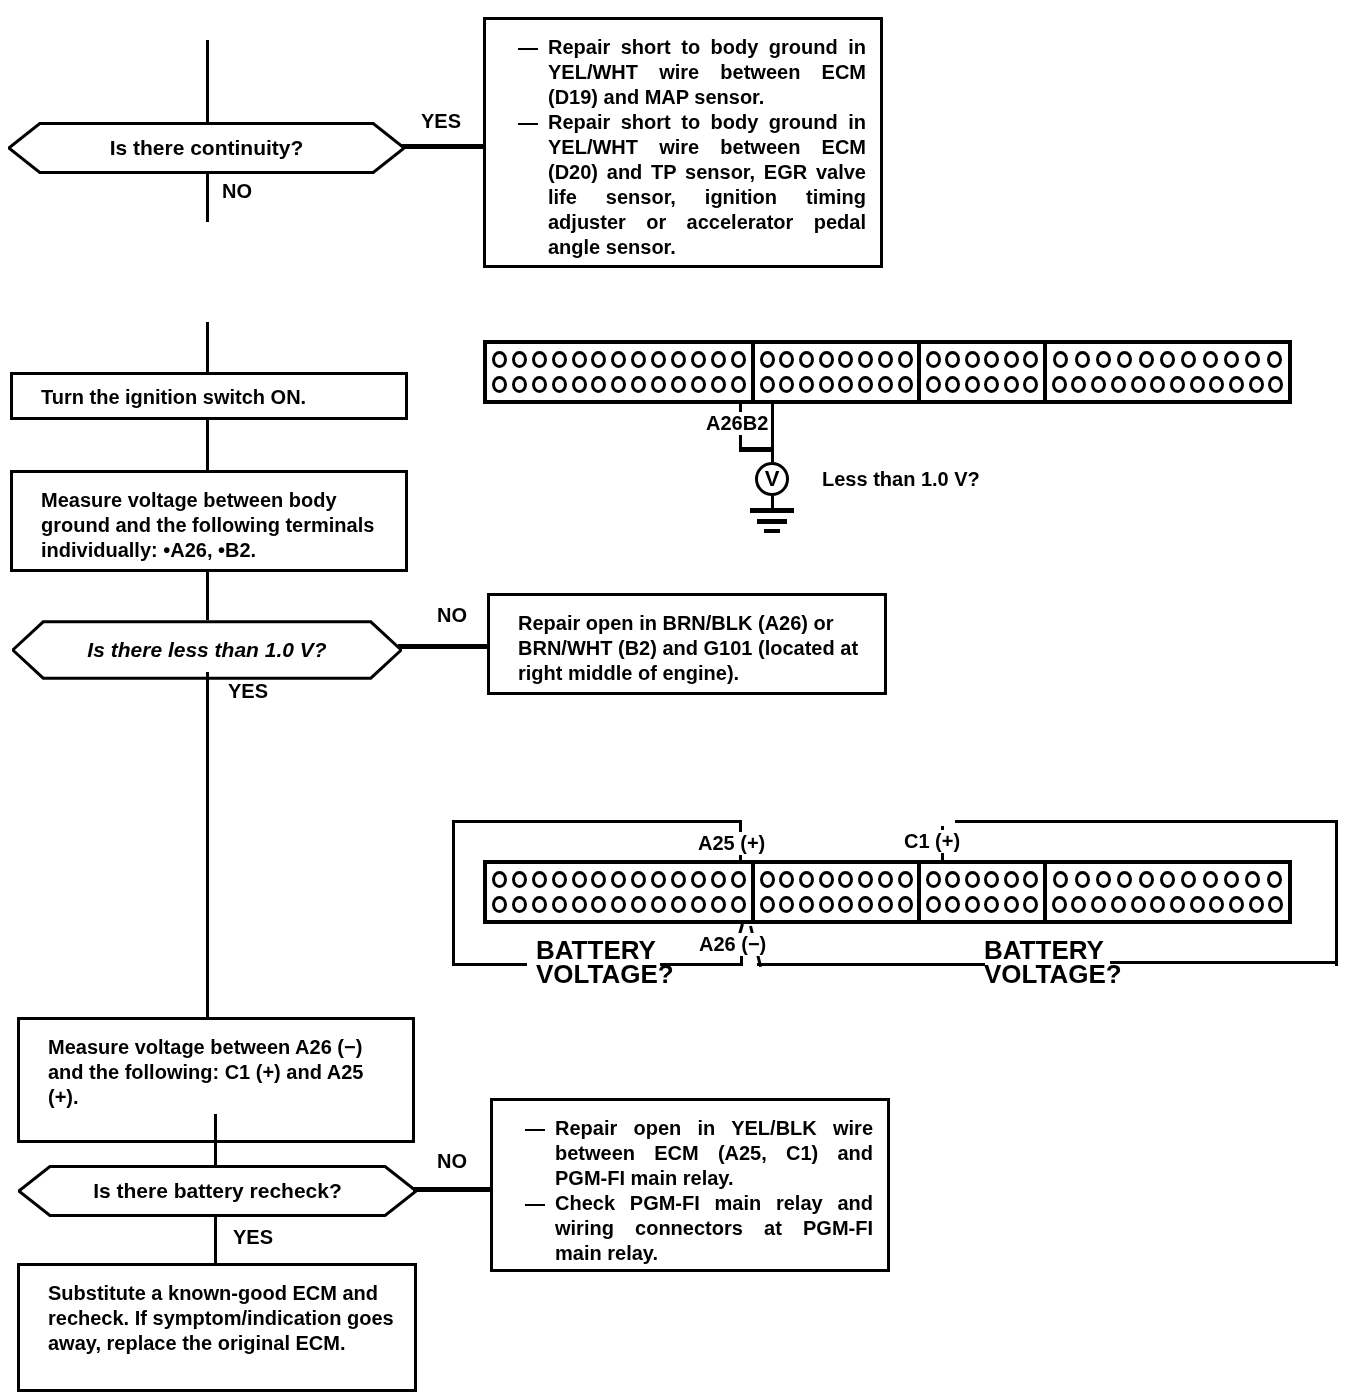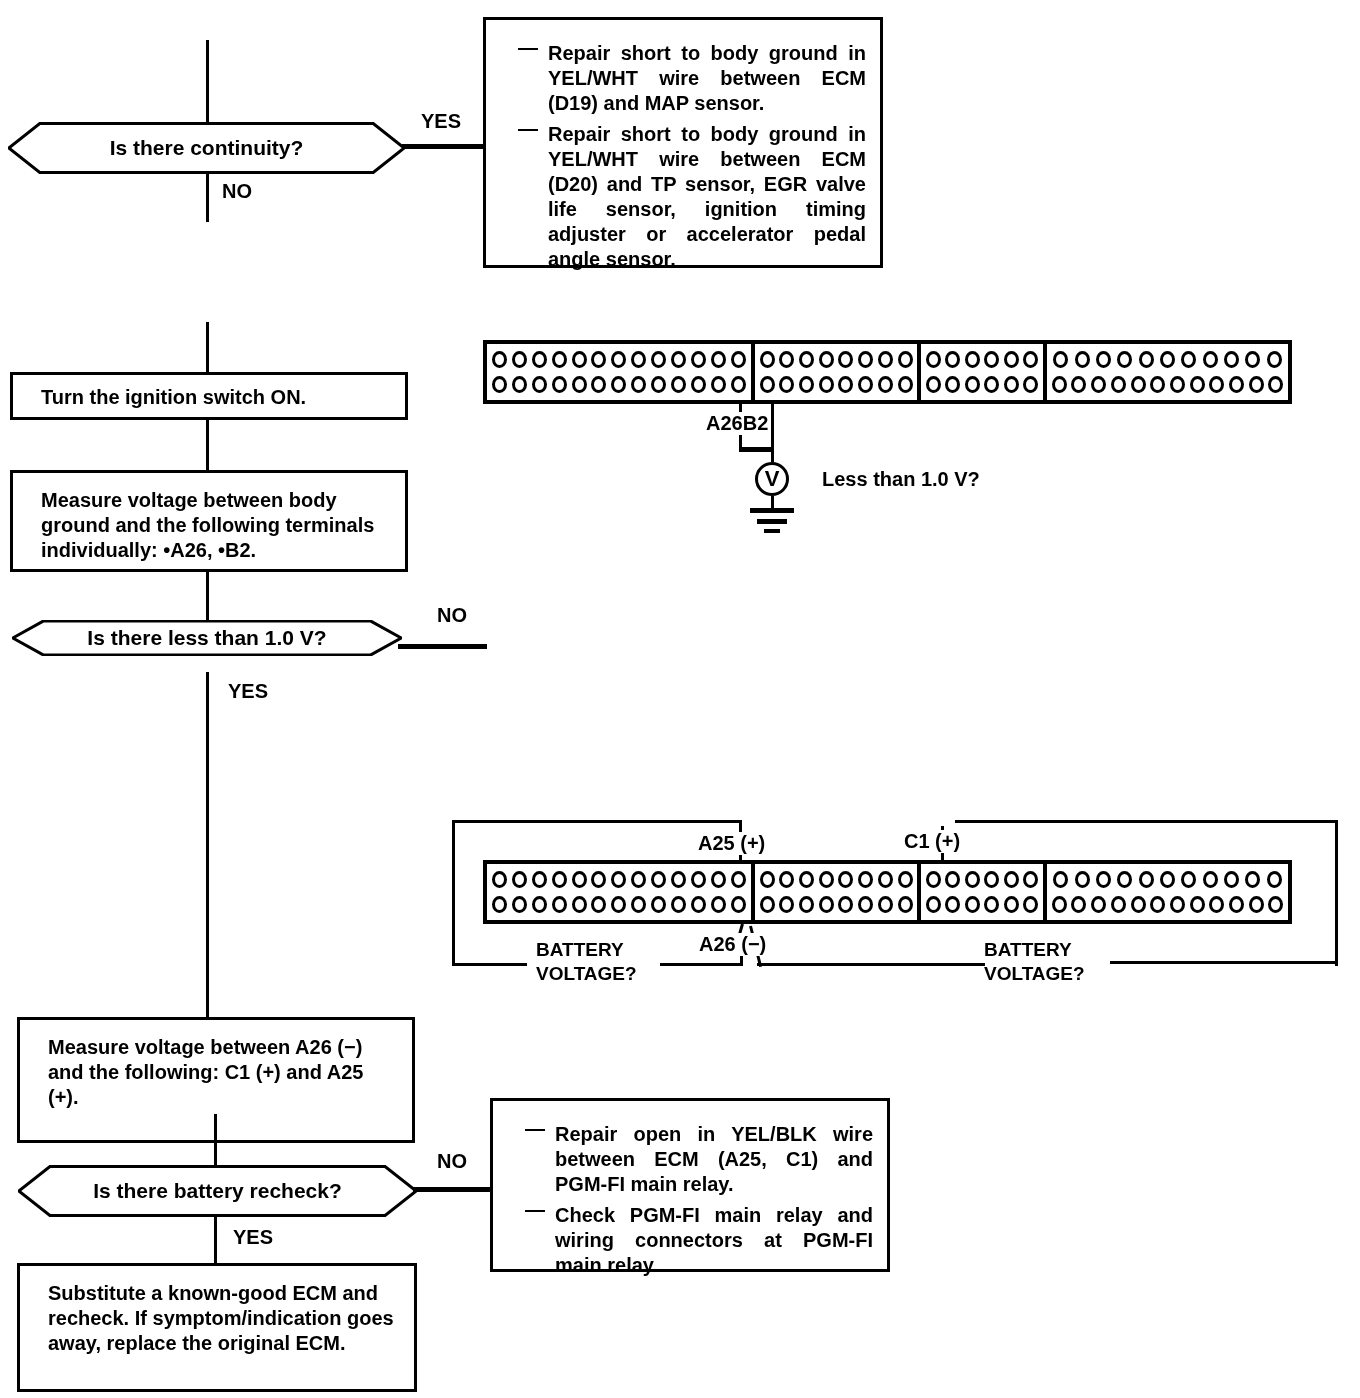--- a/index.html
+++ b/index.html
@@ -18,25 +18,25 @@
   .thick{height:5px;}
   .lbl{position:absolute;font-size:20px;white-space:nowrap;}
   .wlbl{background:#fff;z-index:3;padding:0 3px;}
   .strip{position:absolute;display:flex;gap:4px;border:4px solid #000;background:#000;
          box-sizing:border-box;z-index:2;}
   .sblock{background:#fff;display:flex;flex-direction:column;justify-content:space-evenly;}
   .prow{display:flex;justify-content:space-evenly;align-items:center;}
   .pin{width:15px;height:17px;border:3px solid #000;border-radius:50%;box-sizing:border-box;background:#fff;}
   .bullet{display:flex;}
   .bdash{width:30px;flex:none;}
-  .btxt{flex:1;text-align:justify;margin-top:6px;}
+  .btxt{flex:1;text-align:justify;}
   .meter{position:absolute;border:3px solid #000;border-radius:50%;background:#fff;
          display:flex;align-items:center;justify-content:center;font-size:22px;box-sizing:border-box;}
   .diag{position:absolute;width:3px;background:#000;transform-origin:top center;}
-  .battery{position:absolute;font-size:19px;line-height:24px;width:132px;}
+  .battery{position:absolute;font-size:26px;line-height:24px;width:132px;}
 </style>
 </head>
 <body>
 
 <div id="page">
 
   <div class="vline" style="left:206px;top:40px;height:84px;"></div>
 
   <div class="hex" style="left:8px;top:122px;width:397px;height:52px;">
     <svg viewBox="0 0 1000 100" preserveAspectRatio="none">
@@ -182,28 +182,31 @@
   <div class="hline" style="left:750px;top:508px;width:44px;height:5px;"></div>
   <div class="hline" style="left:757px;top:519px;width:30px;height:5px;"></div>
   <div class="hline" style="left:764px;top:529px;width:16px;height:4px;"></div>
   <div class="lbl" style="left:822px;top:468px;">Less than 1.0 V?</div>
 
   <div class="box" style="left:10px;top:470px;width:398px;height:102px;">
     <div class="txt just">Measure voltage between body ground and the following terminals individually: •A26, •B2.</div>
   </div>
   <div class="vline" style="left:206px;top:572px;height:48px;"></div>
 
-  <div class="hex" style="left:12px;top:620px;width:390px;height:36px;">
+  <div class="hex" style="left:12px;top:620px;width:390px;height:60px;font-style:italic;">
     <svg viewBox="0 0 1000 100" preserveAspectRatio="none">
       <polygon points="2,50 80,3 920,3 998,50 920,97 80,97" fill="#fff" stroke="#000" stroke-width="3" vector-effect="non-scaling-stroke"></polygon>
     </svg>
     <div class="htxt">Is there less than 1.0 V?</div>
   </div>
   <div class="lbl" style="left:437px;top:604px;">NO</div>
   <div class="hline thick" style="left:398px;top:644px;width:89px;"></div>
+  <div class="box" style="left:487px;top:593px;width:400px;height:102px;">
+    <div class="txt just">Repair open in BRN/BLK (A26) or BRN/WHT (B2) and G101 (located at right middle of engine).</div>
+  </div>
   <div class="lbl" style="left:228px;top:680px;">YES</div>
   <div class="vline" style="left:206px;top:672px;height:345px;"></div>
 
   <div class="hline" style="left:452px;top:820px;width:290px;"></div>
   <div class="hline" style="left:955px;top:820px;width:383px;"></div>
   <div class="vline" style="left:452px;top:820px;height:146px;"></div>
   <div class="vline" style="left:1335px;top:820px;height:146px;"></div>
   <div class="hline" style="left:452px;top:963px;width:75px;"></div>
   <div class="hline" style="left:660px;top:963px;width:82px;"></div>
   <div class="vline" style="left:740px;top:950px;height:16px;"></div>

